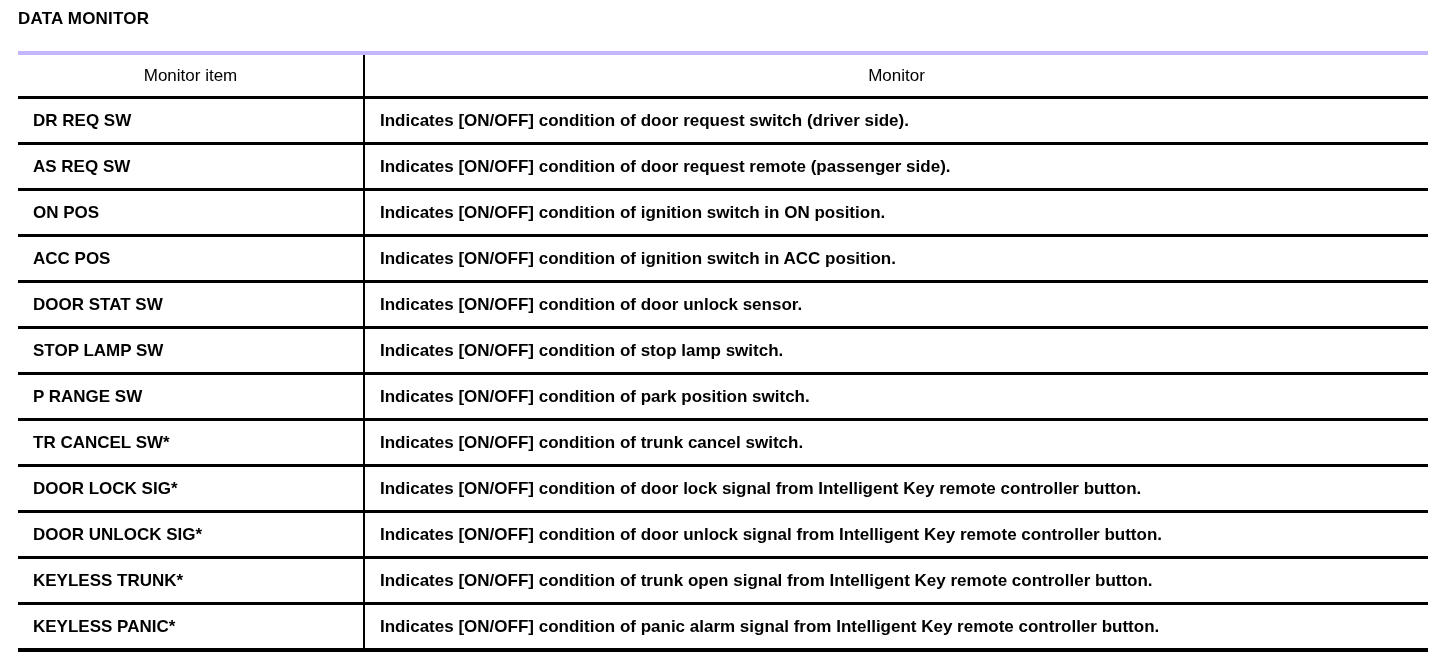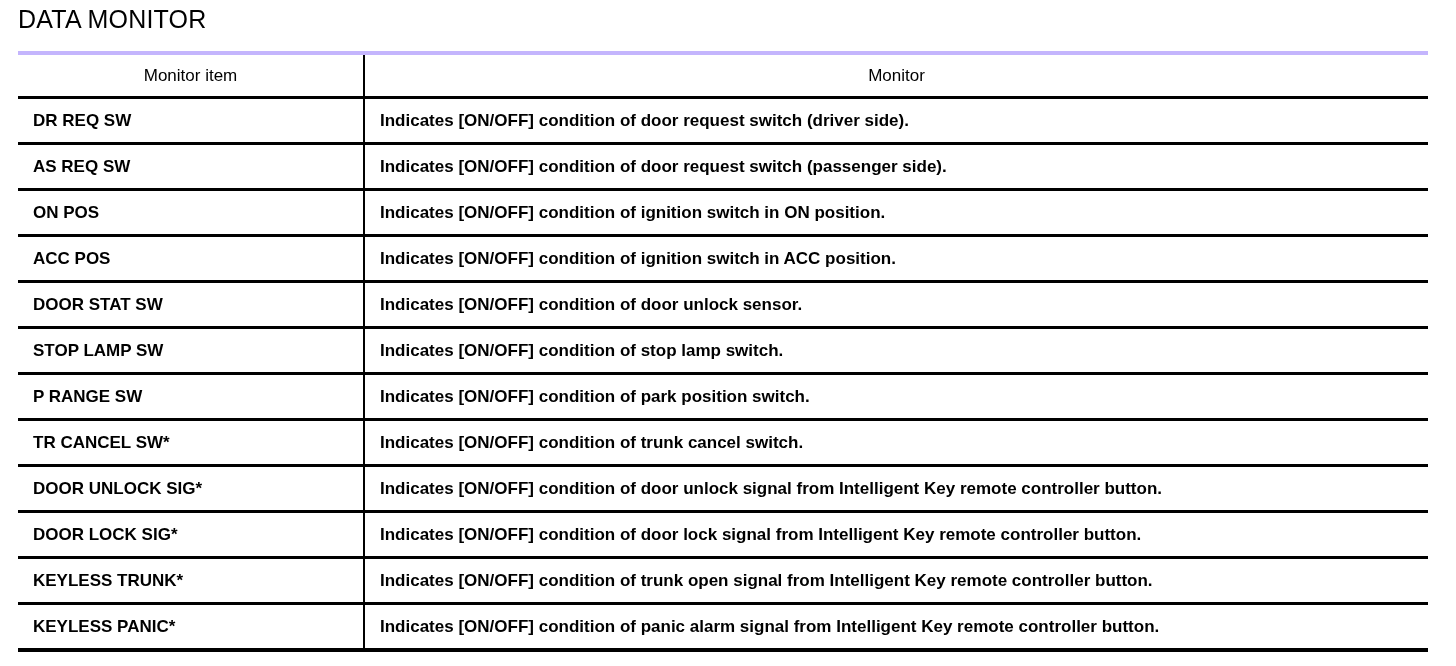--- a/index.html
+++ b/index.html
@@ -19,22 +19,22 @@
     position: relative;
     width: 1456px;
     height: 666px;
     box-sizing: border-box;
   }
 
   .page-title {
     position: absolute;
     left: 18px;
     top: 2px;
-    font-size: 25px;
-    font-weight: normal;
+    font-size: 17px;
+    font-weight: bold;
     letter-spacing: 0.2px;
     line-height: 34px;
     white-space: nowrap;
   }
 
   .monitor-table {
     position: absolute;
     left: 18px;
     top: 51px;
     width: 1410px;
@@ -131,21 +131,21 @@
           </td>
         <td class="cell-content">
             <span class="cell-text">Indicates [ON/OFF] condition of door request switch (driver side).</span>
           </td>
       </tr>
       <tr>
         <td class="cell-item">
             <span class="cell-text">AS REQ SW</span>
           </td>
         <td class="cell-content">
-            <span class="cell-text">Indicates [ON/OFF] condition of door request switch (passenger side).</span>
+            <span class="cell-text">Indicates [ON/OFF] condition of door request remote (passenger side).</span>
           </td>
       </tr>
       <tr>
         <td class="cell-item">
             <span class="cell-text">ON POS</span>
           </td>
         <td class="cell-content">
             <span class="cell-text">Indicates [ON/OFF] condition of ignition switch in ON position.</span>
           </td>
       </tr>
@@ -184,32 +184,32 @@
       <tr>
         <td class="cell-item">
             <span class="cell-text">TR CANCEL SW*</span>
           </td>
         <td class="cell-content">
             <span class="cell-text">Indicates [ON/OFF] condition of trunk cancel switch.</span>
           </td>
       </tr>
       <tr>
         <td class="cell-item">
+            <span class="cell-text">DOOR LOCK SIG*</span>
+          </td>
+        <td class="cell-content">
+            <span class="cell-text">Indicates [ON/OFF] condition of door lock signal from Intelligent Key remote controller button.</span>
+          </td>
+      </tr>
+      <tr>
+        <td class="cell-item">
             <span class="cell-text">DOOR UNLOCK SIG*</span>
           </td>
         <td class="cell-content">
             <span class="cell-text">Indicates [ON/OFF] condition of door unlock signal from Intelligent Key remote controller button.</span>
-          </td>
-      </tr>
-      <tr>
-        <td class="cell-item">
-            <span class="cell-text">DOOR LOCK SIG*</span>
-          </td>
-        <td class="cell-content">
-            <span class="cell-text">Indicates [ON/OFF] condition of door lock signal from Intelligent Key remote controller button.</span>
           </td>
       </tr>
       <tr>
         <td class="cell-item">
             <span class="cell-text">KEYLESS TRUNK*</span>
           </td>
         <td class="cell-content">
             <span class="cell-text">Indicates [ON/OFF] condition of trunk open signal from Intelligent Key remote controller button.</span>
           </td>
       </tr>

